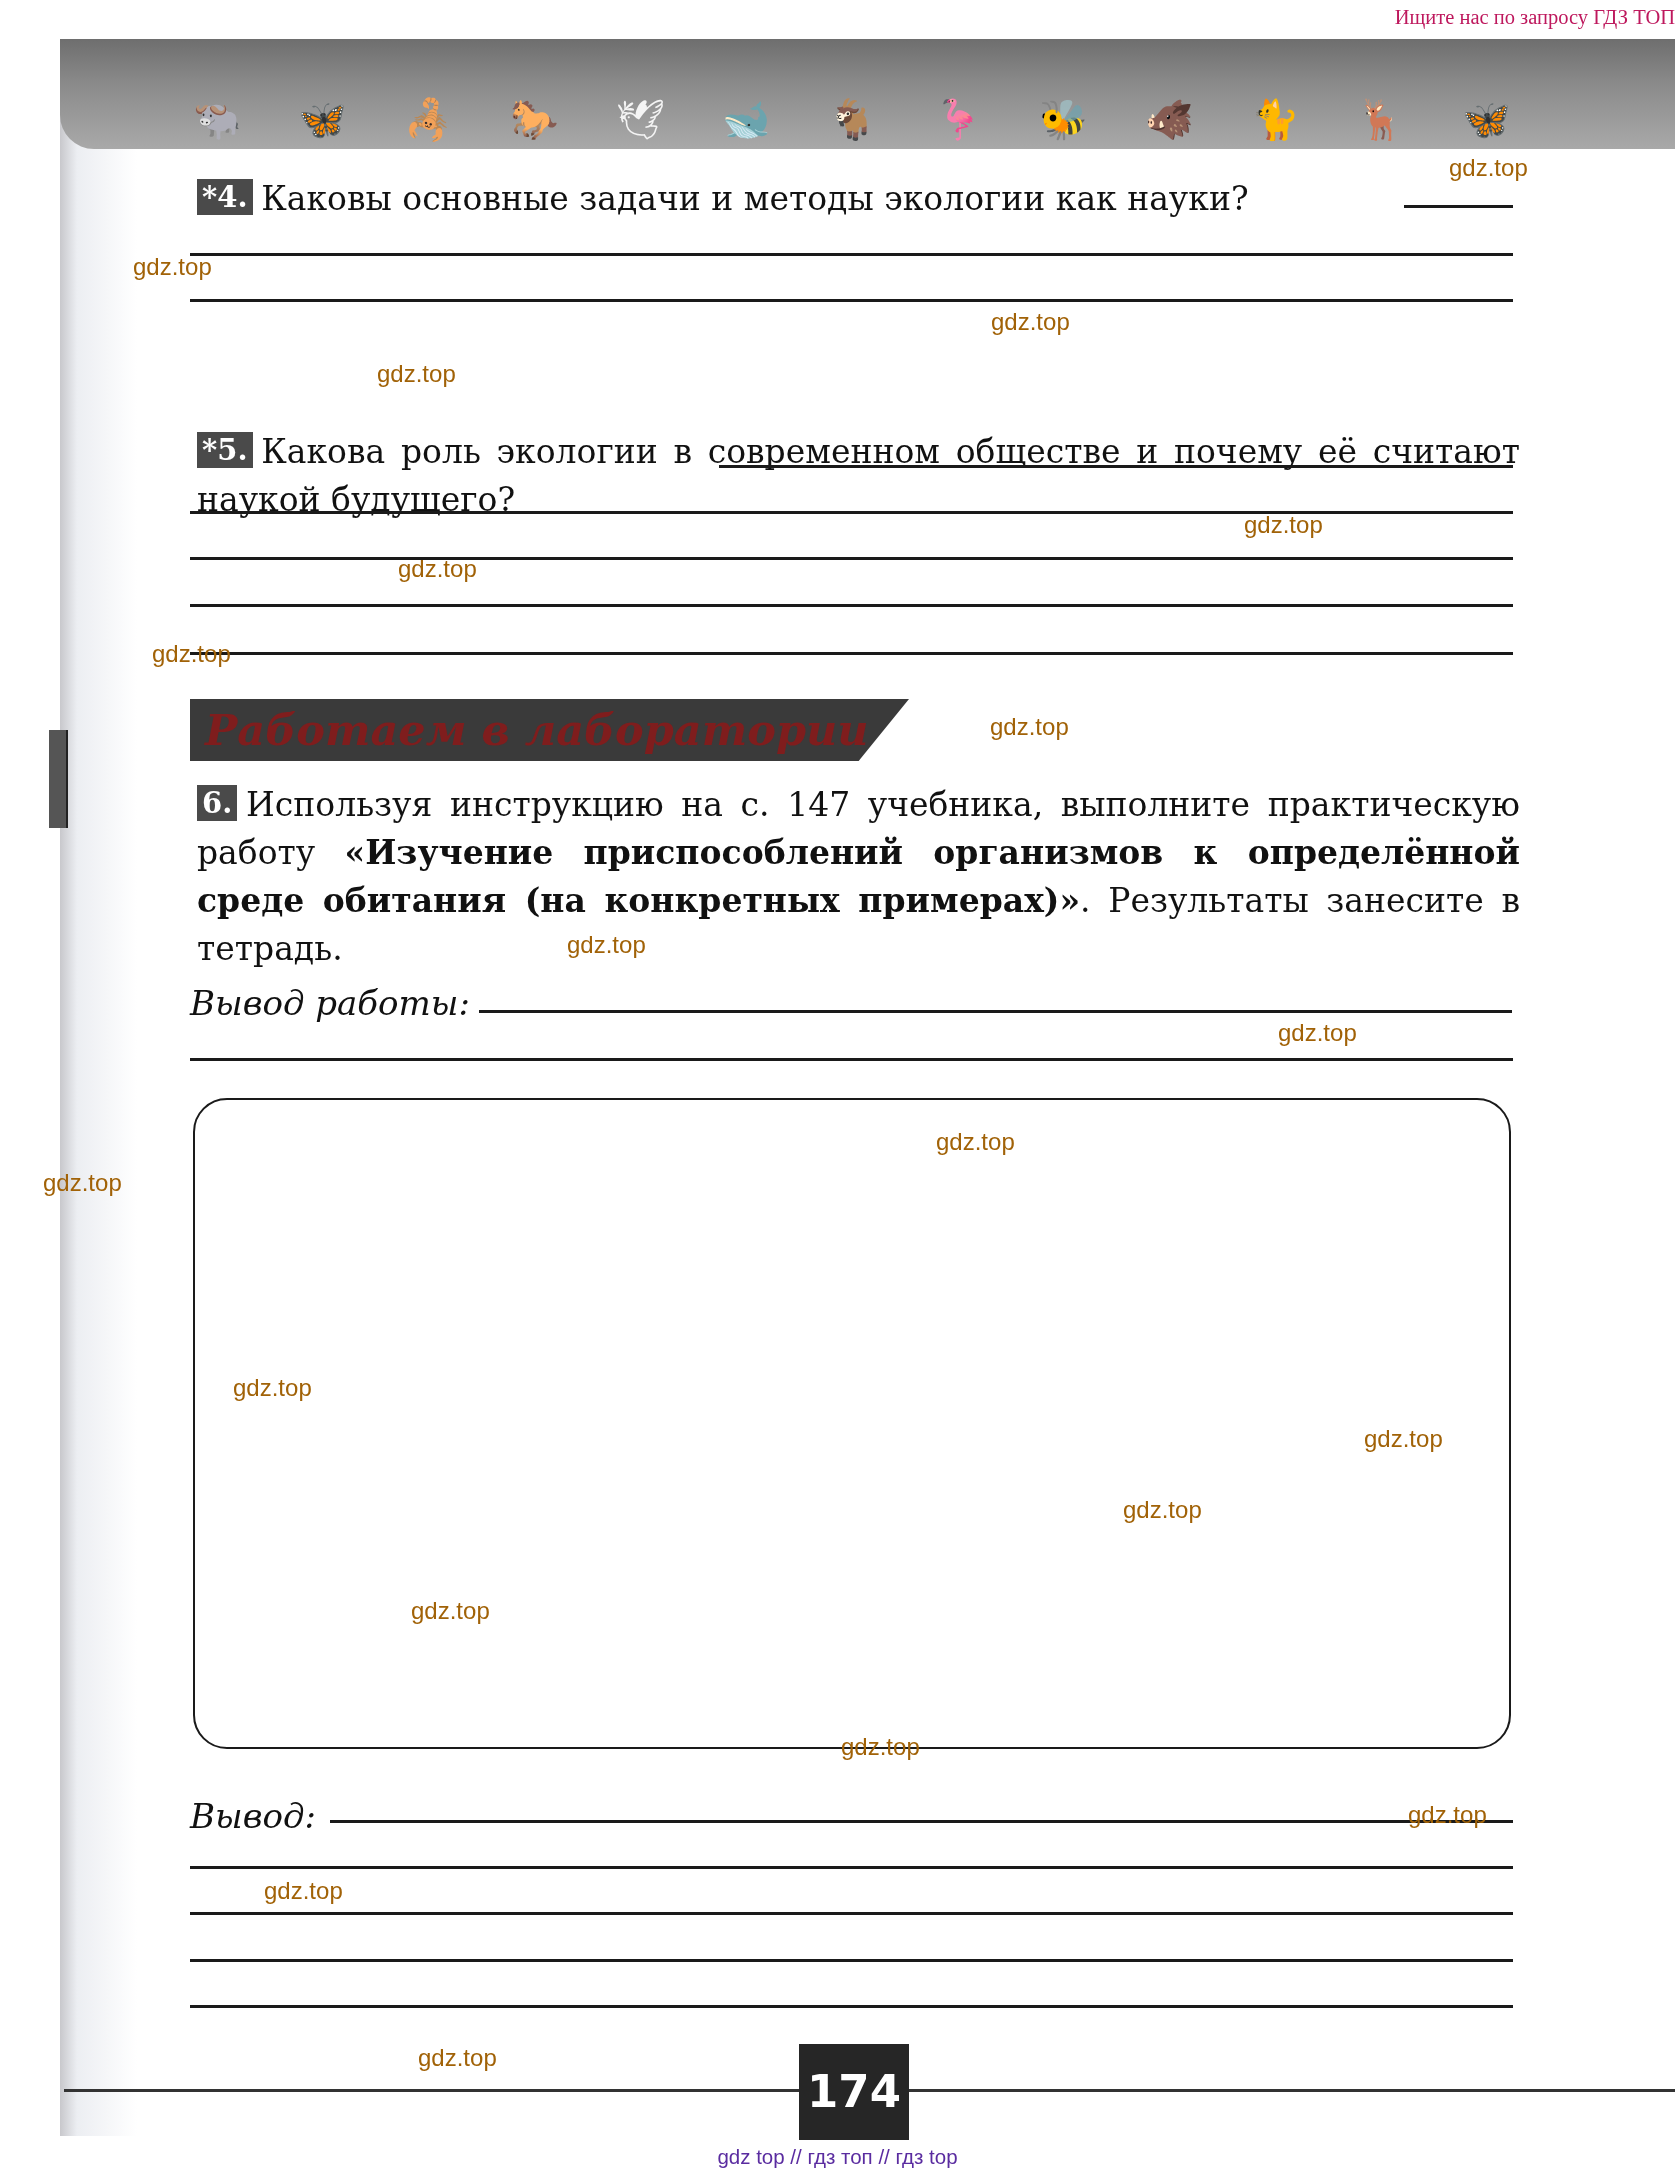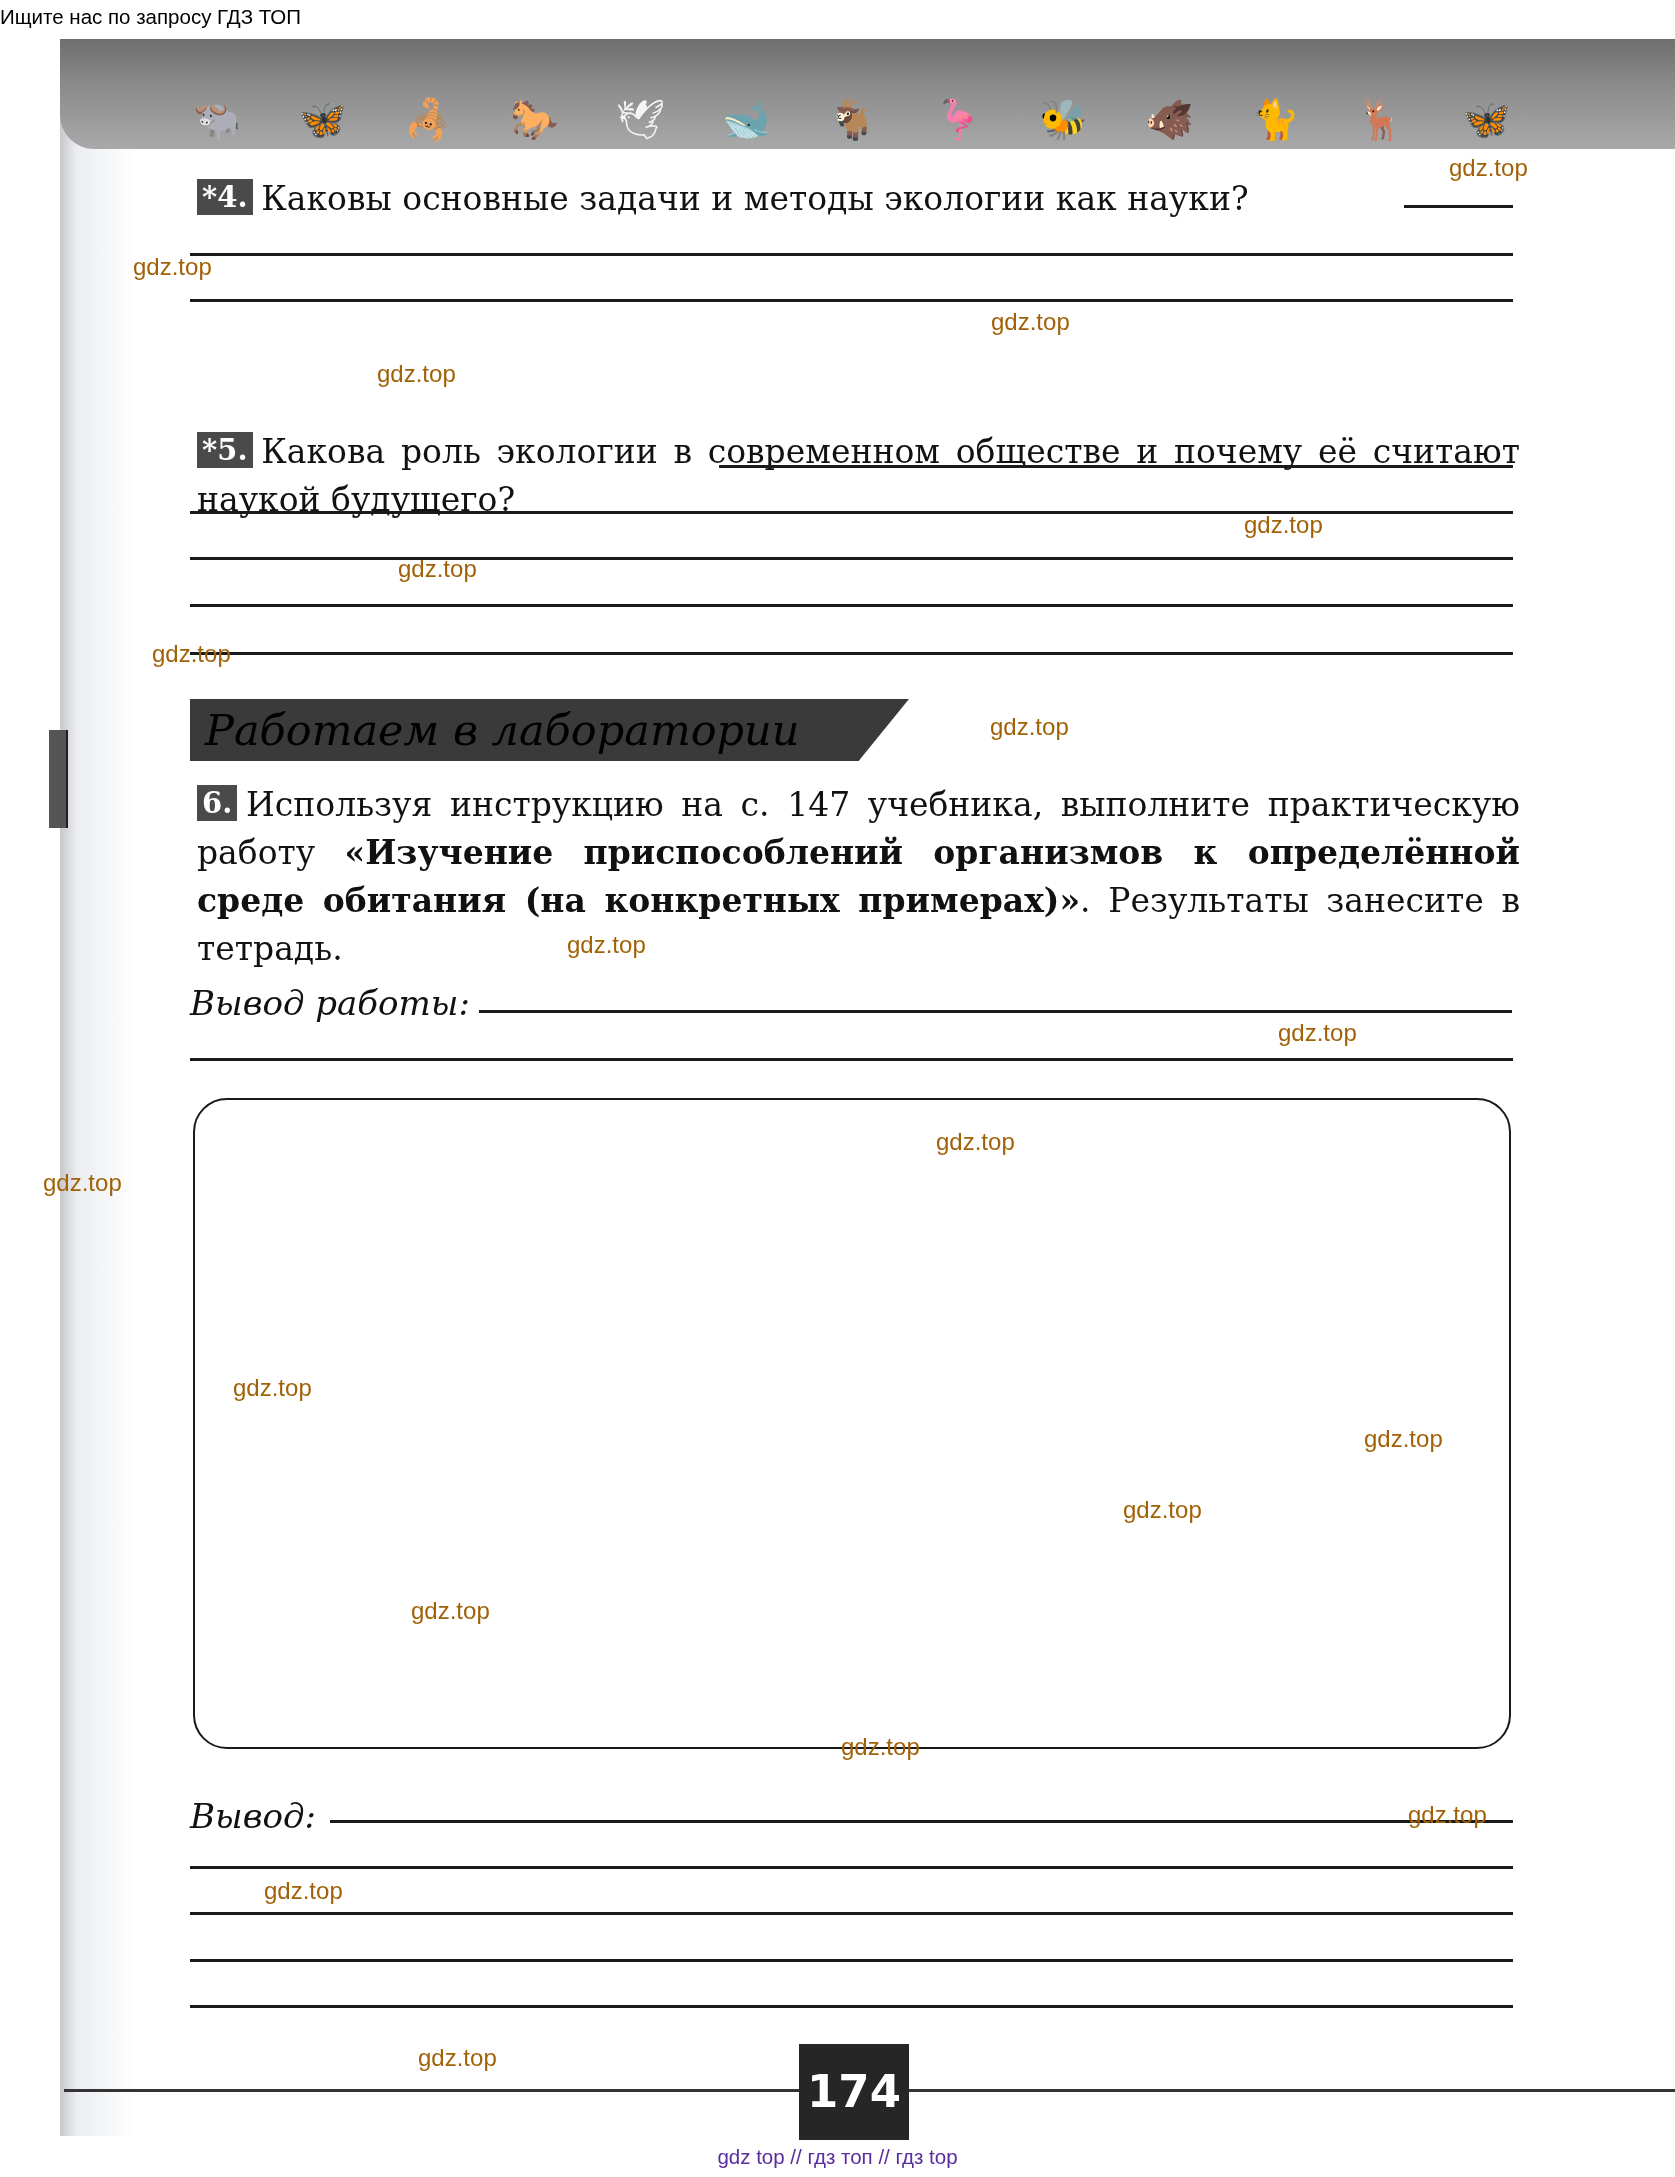--- a/index.html
+++ b/index.html
@@ -4,22 +4,22 @@
 <style>
   html, body { margin: 0; padding: 0; }
   body {
     width: 1675px; height: 2178px; position: relative; overflow: hidden;
     background: #ffffff;
     font-family: "DejaVu Serif", serif;
     color: #111;
   }
   .top-banner {
     position: absolute; left: 0; top: 0; width: 1675px; height: 34px;
-    text-align: left; color: #000000;
-    font-family: Liberation Sans, sans-serif; font-size: 20.5px; line-height: 34px;
+    text-align: right; color: #be185d;
+    font-family: Liberation Serif, serif; font-size: 20.5px; line-height: 34px;
   }
   .page {
     position: absolute; left: 60px; top: 39px; width: 1615px; height: 2097px;
     background: linear-gradient(90deg, #c8c8cc 0px, #eceef2 17px, #ffffff 77px, #ffffff 100%);
   }
   .header-band {
     position: absolute; left: 60px; top: 39px; width: 1615px; height: 110px;
     background: linear-gradient(180deg, #6e6e6e 0%, #8a8a8a 40%, #a9a9a9 100%);
     border-bottom-left-radius: 34px;
   }
@@ -50,21 +50,21 @@
   .line {
     position: absolute; height: 2.6px; background: #1a1a1a;
   }
   .lab-banner {
     position: absolute; left: 190px; top: 699px; width: 719px; height: 62px;
     background: #3a3a3a;
     clip-path: polygon(0 0, 100% 0, 93% 100%, 0 100%);
   }
   .lab-title {
     position: absolute; left: 205px; top: 699px; height: 62px; line-height: 62px;
-    color: #000000; font-family: "DejaVu Serif", serif; font-style: italic; font-weight: normal;
+    color: #7f1d1d; font-family: "DejaVu Serif", serif; font-style: italic; font-weight: bold;
     font-size: 43px;
   }
   .label-italic {
     position: absolute; font-style: italic; font-size: 34px; font-family: "DejaVu Serif", serif;
   }
   .answer-box {
     position: absolute; left: 193px; top: 1098px; width: 1318px; height: 651px;
     border: 2.6px solid #1a1a1a; border-radius: 34px; box-sizing: border-box;
   }
   .page-num {

